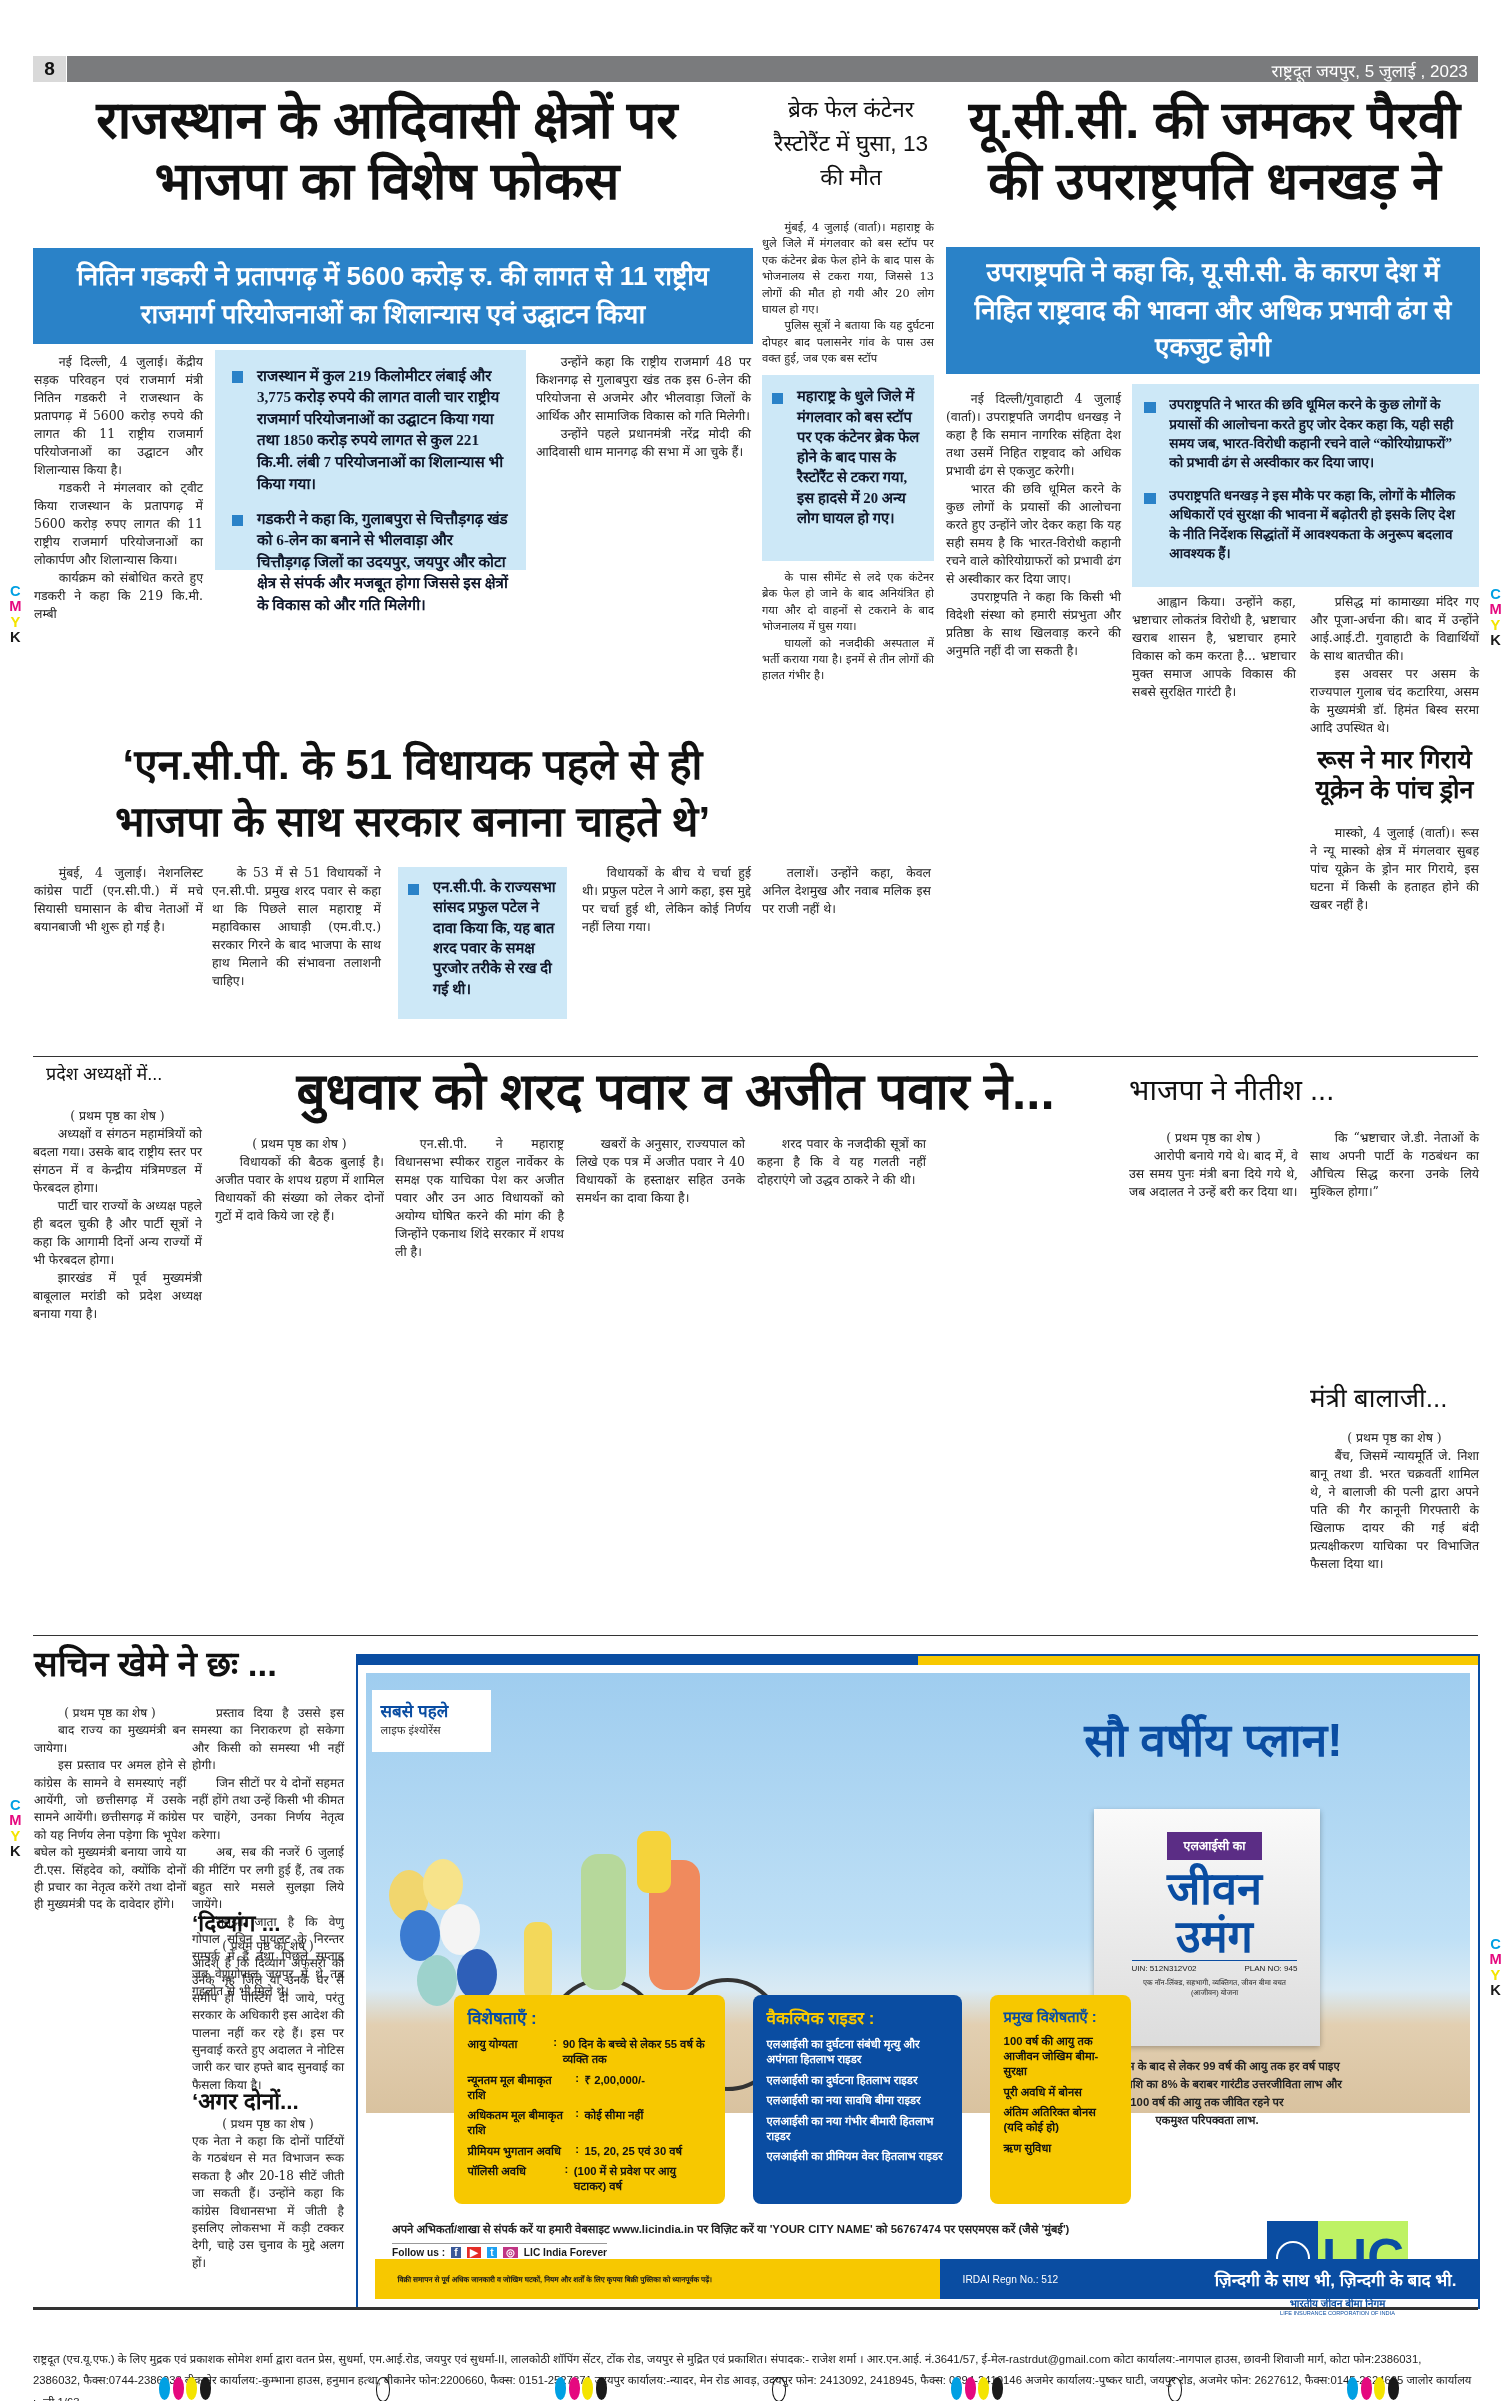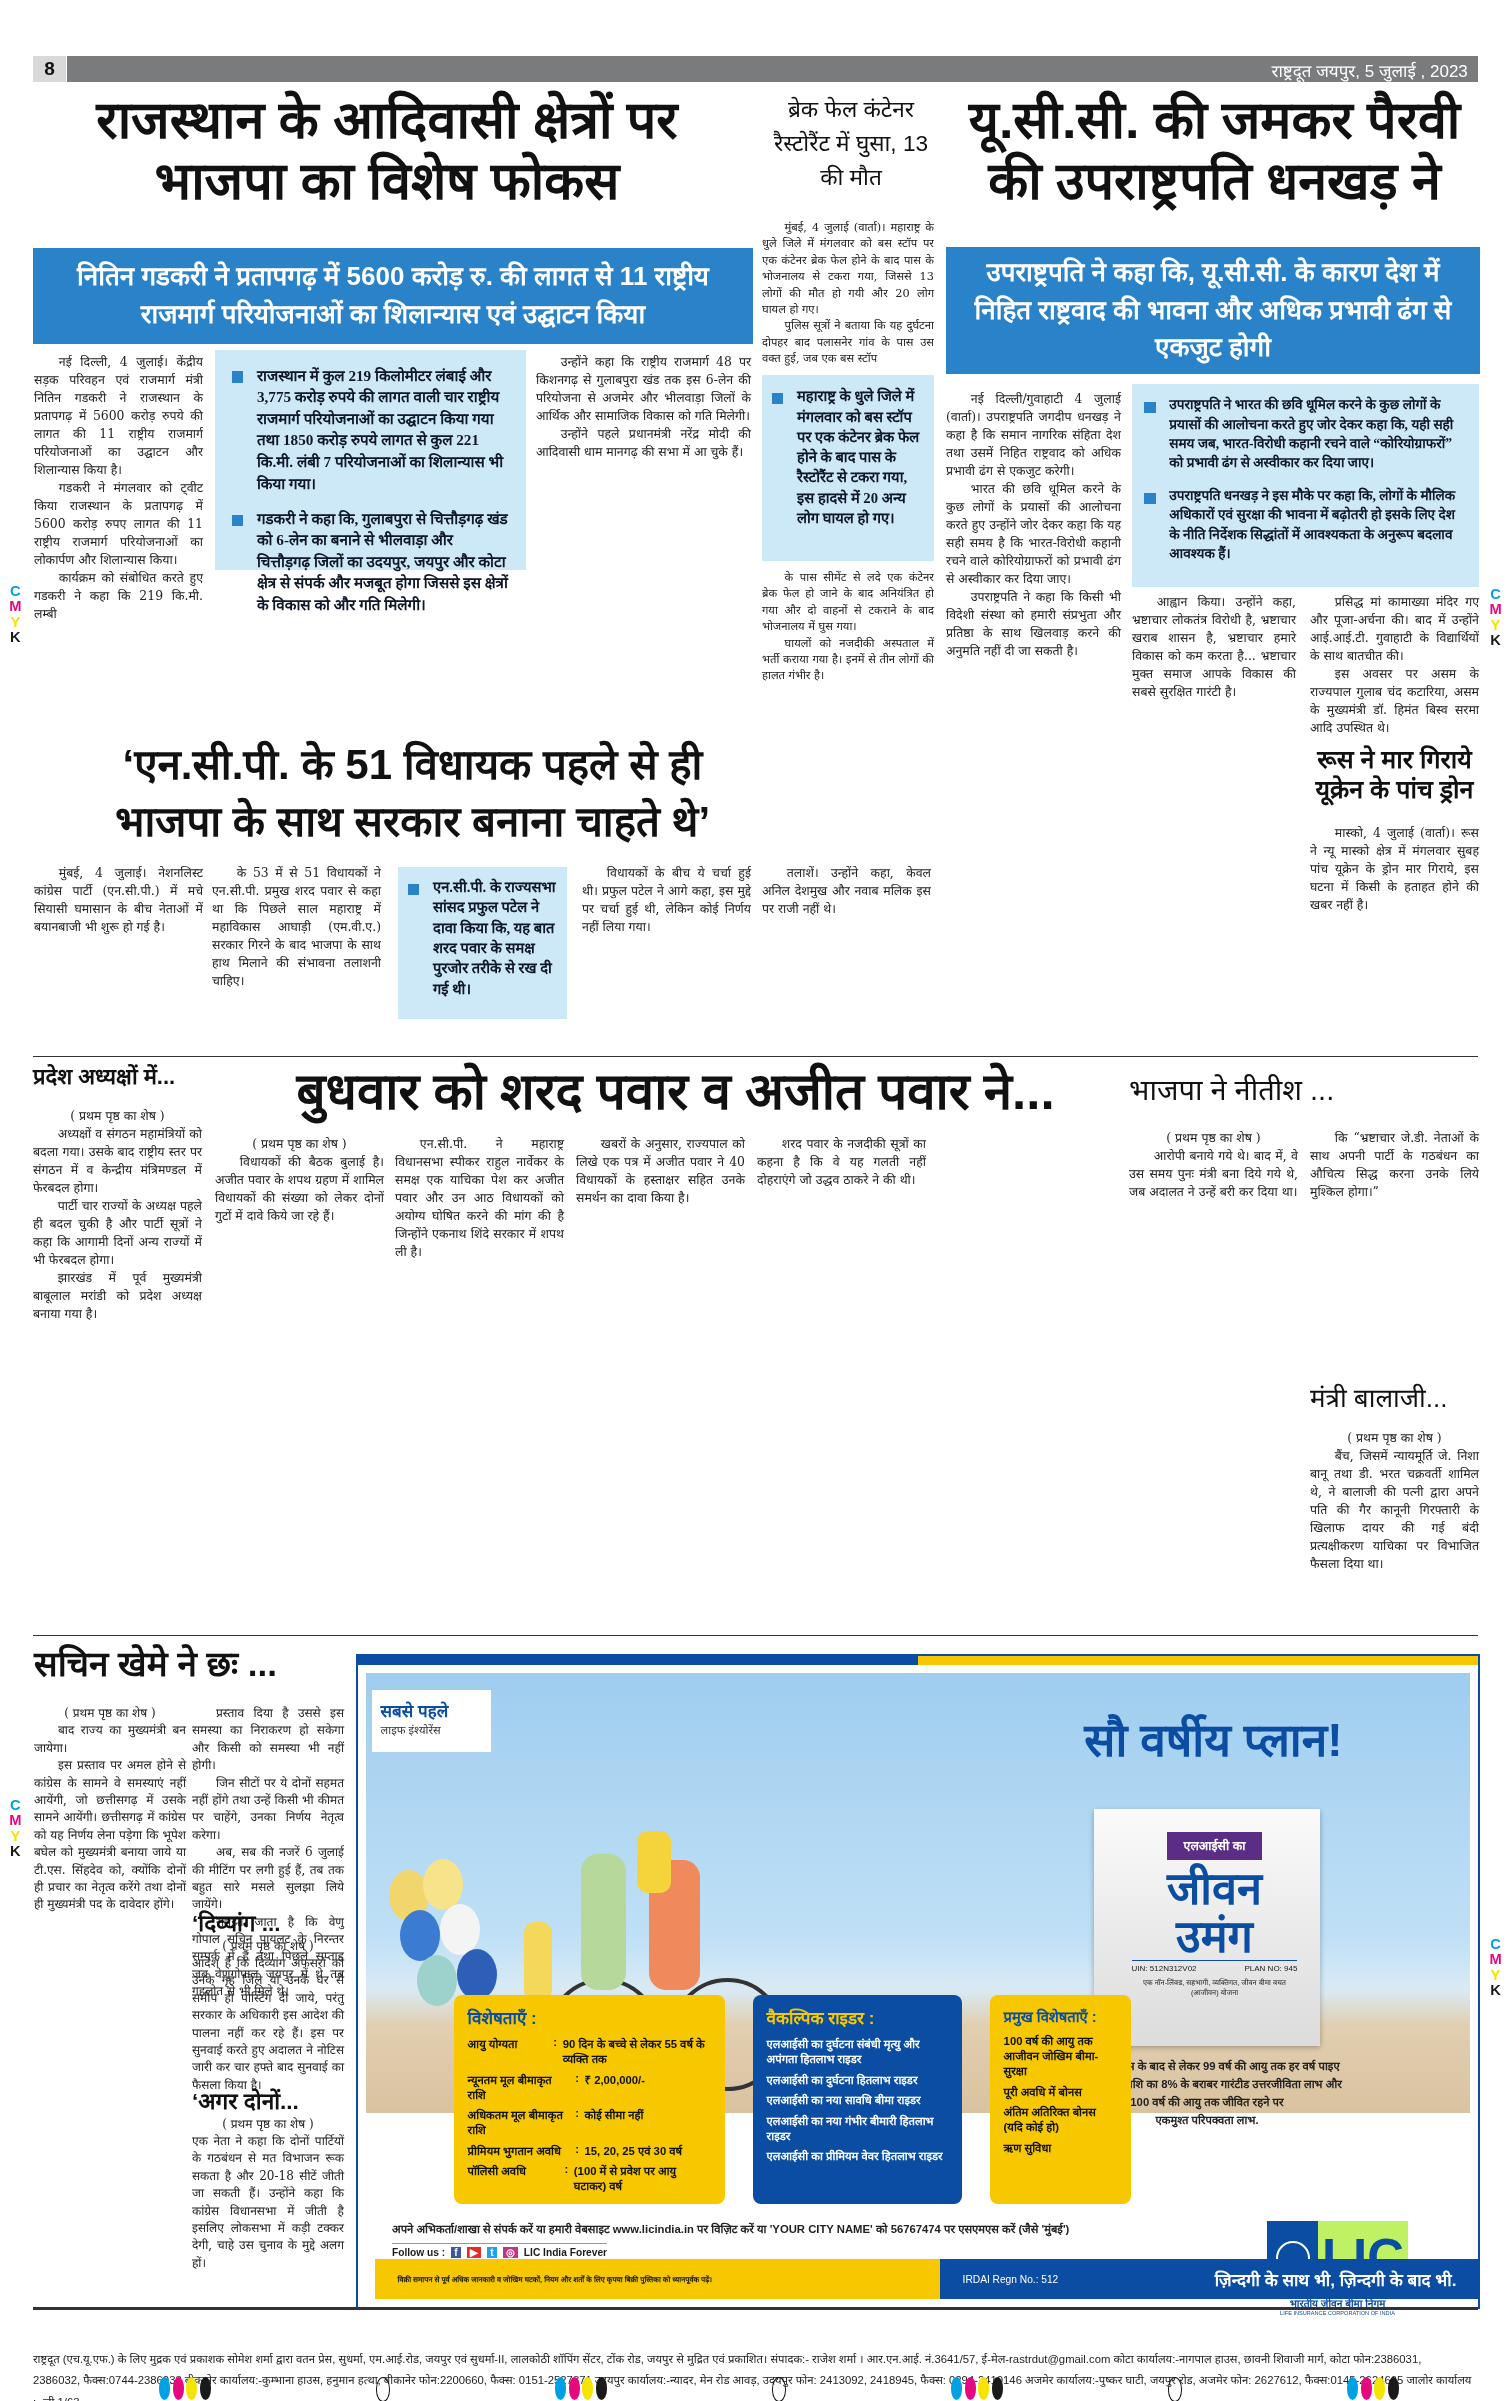--- a/index.html
+++ b/index.html
@@ -117,21 +117,21 @@
 </div>
 <div class="abs col" style="left:582px;top:864px;width:169px;">
   <p>विधायकों के बीच ये चर्चा हुई थी। प्रफुल पटेल ने आगे कहा, इस मुद्दे पर चर्चा हुई थी, लेकिन कोई निर्णय नहीं लिया गया।</p>
 </div>
 <div class="abs col" style="left:762px;top:864px;width:169px;">
   <p>तलाशें। उन्होंने कहा, केवल अनिल देशमुख और नवाब मलिक इस पर राजी नहीं थे।</p>
 </div>
 
 <div class="abs divider" style="left:33px;top:1056px;width:1445px;height:1.1px;"></div>
 
-<div class="abs hl" style="left:33px;top:1064px;width:169px;font-size:22px;font-weight:bold;">प्रदेश अध्यक्षों में...</div>
+<div class="abs hl" style="left:46px;top:1064px;width:169px;font-size:18px;font-weight:normal;">प्रदेश अध्यक्षों में...</div>
 <div class="abs col" style="left:33px;top:1107px;width:169px;">
   <p style="text-align:center;text-indent:0;">( प्रथम पृष्ठ का शेष )</p>
   <p>अध्यक्षों व संगठन महामंत्रियों को बदला गया। उसके बाद राष्ट्रीय स्तर पर संगठन में व केन्द्रीय मंत्रिमण्डल में फेरबदल होगा।</p>
   <p>पार्टी चार राज्यों के अध्यक्ष पहले ही बदल चुकी है और पार्टी सूत्रों ने कहा कि आगामी दिनों अन्य राज्यों में भी फेरबदल होगा।</p>
   <p>झारखंड में पूर्व मुख्यमंत्री बाबूलाल मरांडी को प्रदेश अध्यक्ष बनाया गया है।</p>
 </div>
 
 <div class="abs hl" style="left:224px;top:1062px;width:903px;font-size:51px;text-align:center;">बुधवार को शरद पवार व अजीत पवार ने...</div>
 <div class="abs col" style="left:215px;top:1135px;width:169px;">
   <p style="text-align:center;text-indent:0;">( प्रथम पृष्ठ का शेष )</p>

